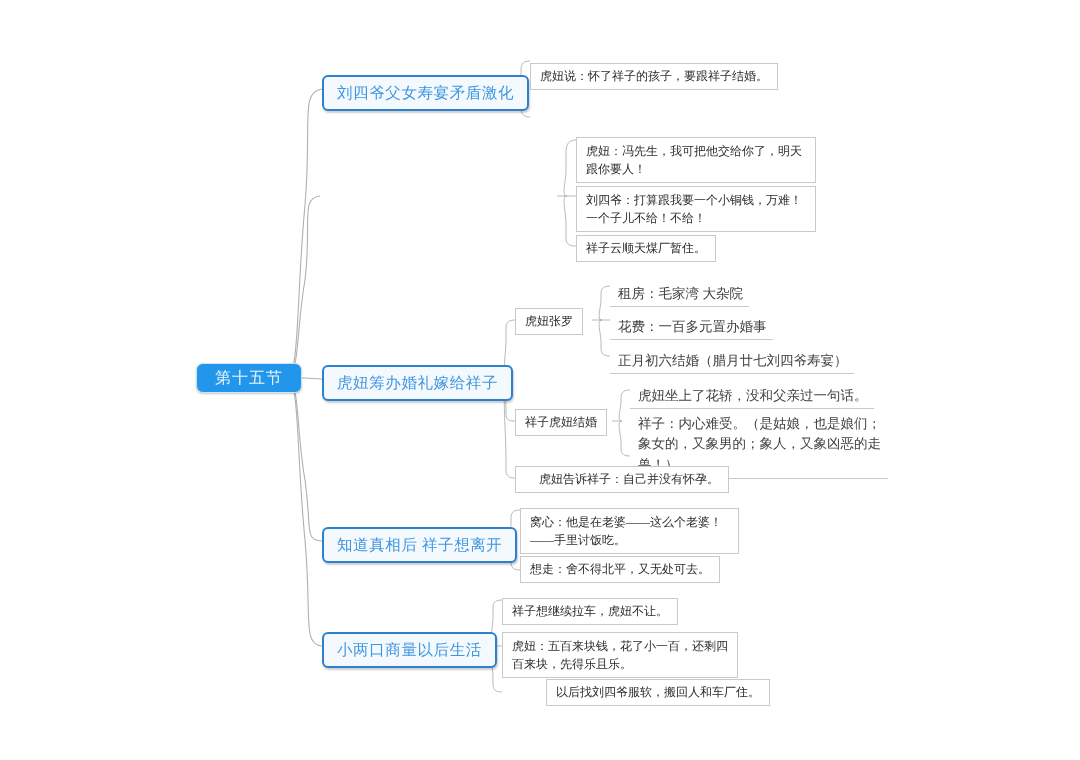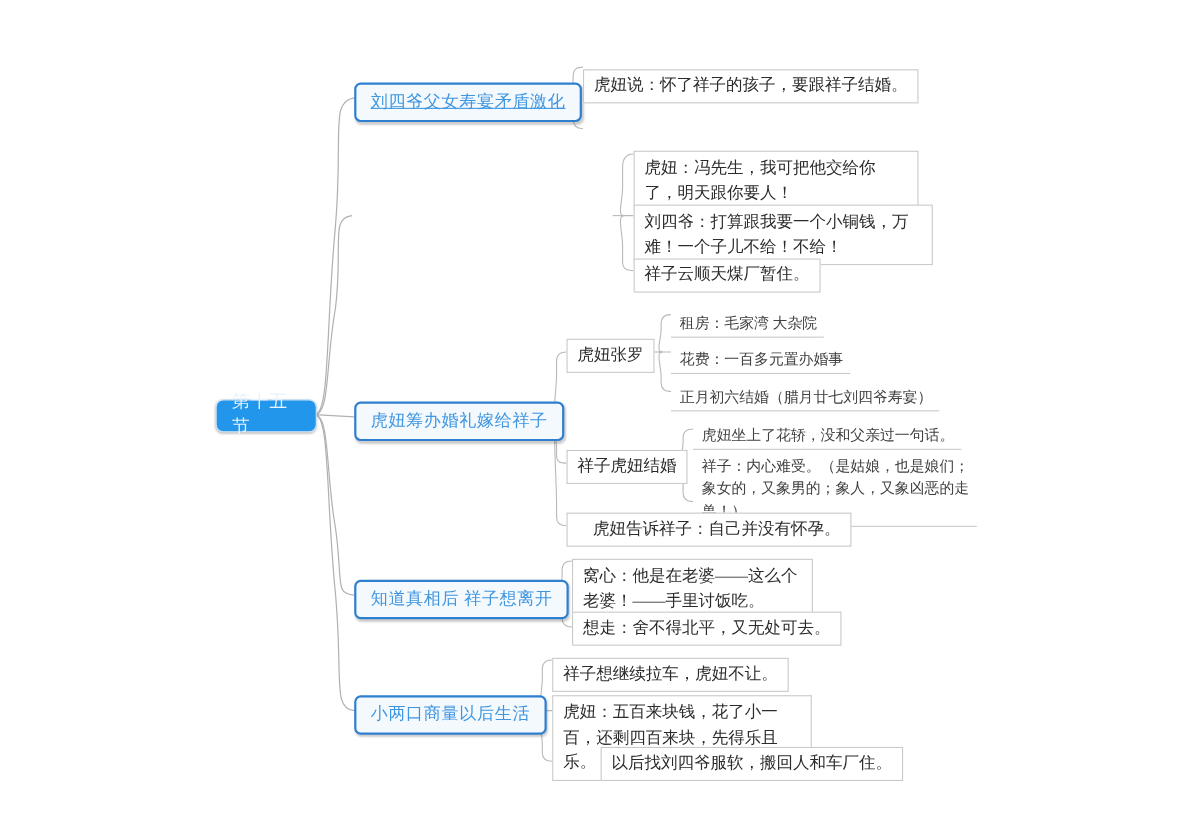--- a/index.html
+++ b/index.html
@@ -55,21 +55,21 @@
     letter-spacing: 0.6px;
     padding: 5px 13px;
     box-shadow: 1px 2px 2px rgba(0,0,0,0.20);
   }
 
   
   .boxed {
     background: #ffffff;
     border: 1px solid #c9c9c9;
     color: #2b2b2b;
-    font-size: 15px;
+    font-size: 12px;
     padding: 4px 9px;
   }
 
   
   .underline {
     background: transparent;
     border: none;
     border-bottom: 1px solid #c9c9c9;
     color: #404040;
     font-size: 13.5px;
@@ -122,35 +122,35 @@
       <path d="M512,541 C506,541 511,530 511,524 L511,518 C511,512 514,510 520,510"></path>
       <path d="M512,541 C506,541 511,554 511,560 L511,562 C511,568 514,570 520,570"></path>
 
       <path d="M480,646 L494,646"></path>
       <path d="M494,646 C488,646 493,628 493,618 L493,608 C493,602 496,600 502,600"></path>
       <path d="M494,646 C488,646 493,646 493,646 L493,646 C493,646 496,646 502,646"></path>
       <path d="M494,646 C488,646 493,664 493,678 L493,684 C493,690 496,692 502,692"></path>
     </g>
   </svg>
 
-  <div class="node root" style="left:196px; top:363px; width:92px; height:30px;">
+  <div class="node root" style="left:196px; top:363px; width:106px; height:30px;">
     <span>第十五节</span>
   </div>
 
-  <div class="node branch" style="left:322px; top:75px;text-decoration:underline;">
+  <div class="node branch" style="left:322px; top:75px;">
     <span>刘四爷父女寿宴矛盾激化</span>
   </div>
   <div class="node boxed" style="left:530px; top:63px;">
     <span>虎妞说：怀了祥子的孩子，要跟祥子结婚。</span>
   </div>
 
-  <div class="node boxed wrap2" style="left:576px; top:137px; width:259px;">
+  <div class="node boxed wrap2" style="left:576px; top:137px; width:240px;">
     <span>虎妞：冯先生，我可把他交给你了，明天跟你要人！</span>
   </div>
-  <div class="node boxed wrap2" style="left:576px; top:186px; width:272px;">
+  <div class="node boxed wrap2" style="left:576px; top:186px; width:240px;">
     <span>刘四爷：打算跟我要一个小铜钱，万难！一个子儿不给！不给！</span>
   </div>
   <div class="node boxed" style="left:576px; top:235px;">
     <span>祥子云顺天煤厂暂住。</span>
   </div>
 
   <div class="node branch" style="left:322px; top:365px;justify-content:flex-end;">
     <span>虎妞筹办婚礼嫁给祥子</span>
   </div>
 

